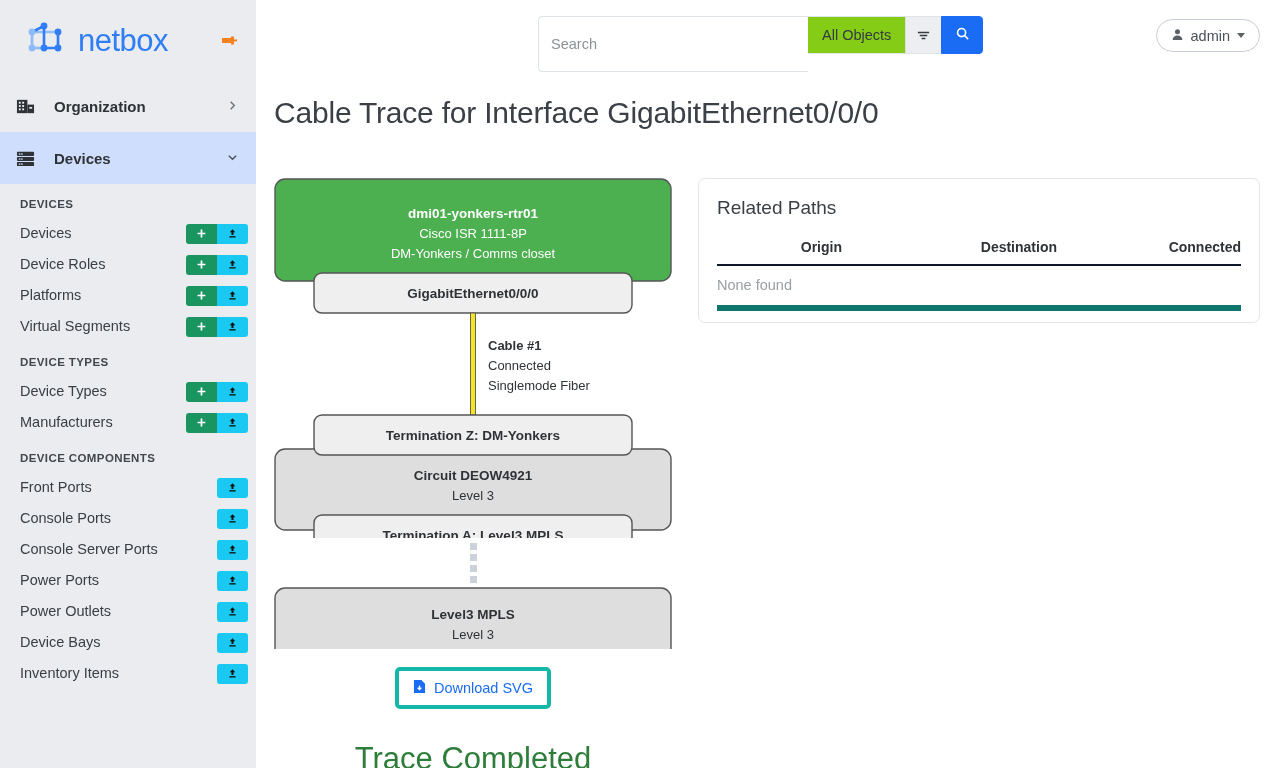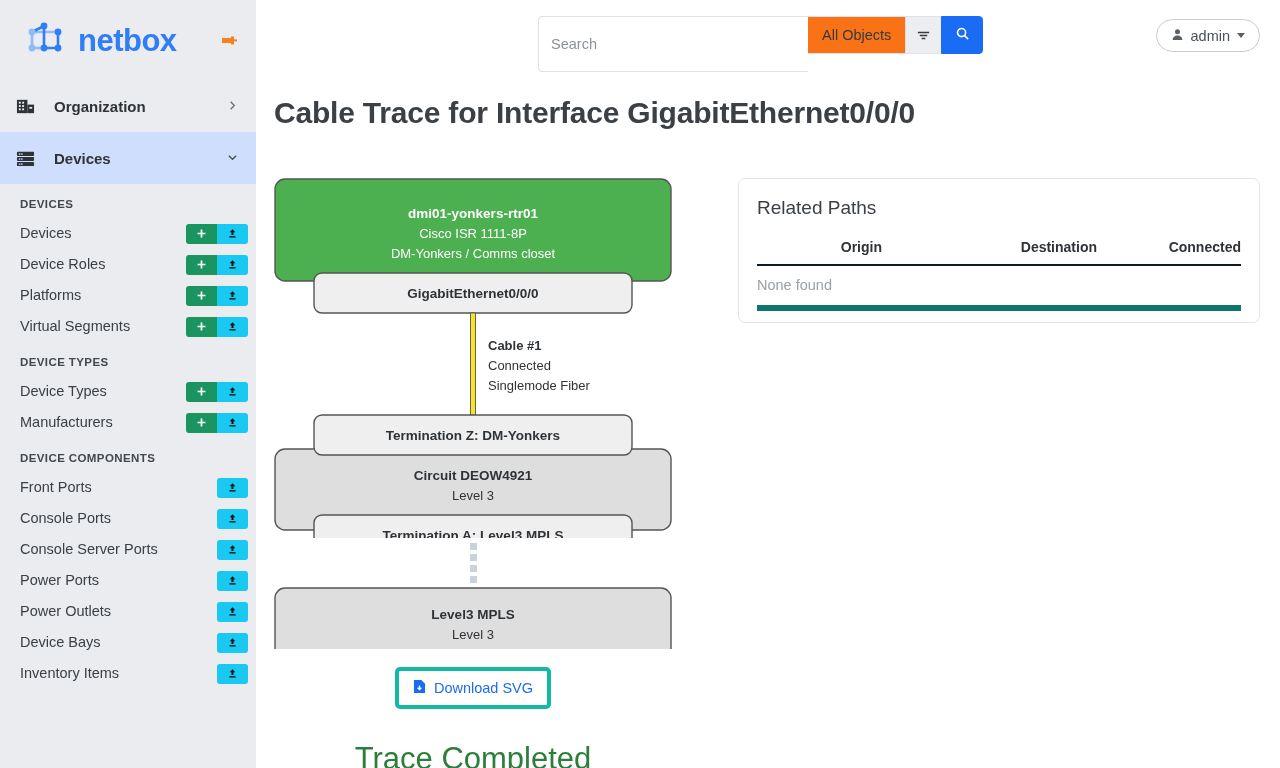--- a/index.html
+++ b/index.html
@@ -20,21 +20,21 @@
     overflow: hidden;
     position: relative;
   }
   .brand {
     height: 80px; display: flex; align-items: center;
     padding: 0 18px 0 24px;
   }
   .brand-logo { display: flex; align-items: center; gap: 0px; flex: 1; }
   .logo-mark { width: 48px; height: 44px; flex: 0 0 48px; }
   .logo-text {
-    font-size: 31px; font-weight: 700; color: #2f7ef7;
+    font-size: 31px; font-weight: 400; color: #2f7ef7;
     letter-spacing: -0.5px; margin-left: 6px; line-height: 1;
   }
   .pin-icon { width: 18px; height: 18px; flex: 0 0 18px; margin-left: 6px; cursor: pointer; }
 
   .nav-group {
     display: flex; align-items: center;
     height: 52px; padding: 0 18px 0 16px;
     font-size: 15px; font-weight: 700; color: #2f3337;
     cursor: pointer;
   }
@@ -85,21 +85,21 @@
     border: 1px solid #dfe3e8; border-right: none;
     border-radius: 4px 0 0 4px;
     padding: 0 12px; font-size: 14.5px; color: #3b4046;
     background: #fff; outline: none;
     font-family: "Liberation Sans", sans-serif;
     margin-left: 8px;
   }
   .search-input::placeholder { color: #8c9298; }
   .obj-select {
     display: flex; align-items: center; padding: 0 14px;
-    background: #f97316; border: 1px solid #dfe3e8; border-left: none; border-right: none;
+    background: #84cc16; border: 1px solid #dfe3e8; border-left: none; border-right: none;
     font-size: 14.5px; color: #343a40; cursor: pointer; white-space: nowrap;
   }
   .filter-btn {
     width: 36px; display: flex; align-items: center; justify-content: center;
     background: #eceef1; border: 1px solid #dfe3e8; border-left: 1px solid #dcdfe3; border-right: none;
     cursor: pointer;
   }
   .search-btn {
     width: 42px; display: flex; align-items: center; justify-content: center;
     background: #1a6cf5; border: 1px solid #1a6cf5; border-radius: 0 4px 4px 0; cursor: pointer;
@@ -107,21 +107,21 @@
   .user-btn {
     position: absolute; right: 20px; top: 19px;
     display: flex; align-items: center; gap: 7px;
     height: 33px; padding: 0 14px;
     border: 1px solid #c7ccd2; border-radius: 17px;
     background: #fff; font-size: 14.5px; color: #4b5158; cursor: pointer;
   }
   .caret { width: 0; height: 0; border-left: 4.5px solid transparent; border-right: 4.5px solid transparent; border-top: 5.5px solid #5b6169; }
 
   .page-title {
-    font-size: 30px; font-weight: 700; color: #3b4046;
+    font-size: 30px; font-weight: 400; color: #3b4046;
     padding: 6px 0 0 18px; letter-spacing: -0.2px;
   }
 
   .content { display: flex; padding: 28px 20px 0 18px; gap: 26px; }
 
   
   .trace-col { width: 398px; flex: 0 0 398px; }
   .dl-row { display: flex; justify-content: center; margin-top: 18px; }
   .dl-btn {
     display: inline-flex; align-items: center; gap: 8px;
@@ -132,21 +132,21 @@
   }
   .trace-status {
     text-align: center; color: #2e7d3b;
     font-size: 31px; font-weight: 400; margin-top: 32px;
   }
 
   
   .card {
     flex: 1; max-width: 568px;
     border: 1px solid #e2e5e9; border-radius: 7px;
-    background: #fff; padding: 16px 18px 22px 18px; height: 145px; margin-left: 40px;
+    background: #fff; padding: 16px 18px 22px 18px; height: 145px;
   }
   .card-title { font-size: 19px; color: #3b4046; font-weight: 400; margin: 2px 0 20px 0; }
   .paths-table { width: 100%; border-collapse: collapse; }
   .paths-table th {
     text-align: right; font-size: 14px; font-weight: 700; color: #2f3337;
     padding: 0 0 9px 0; border-bottom: 2px solid #0f172a;
   }
   .paths-table td {
     font-size: 14.5px; color: #9aa0a6; padding: 11px 0 12px 0;
     border-bottom: 6px solid #0f766e;

